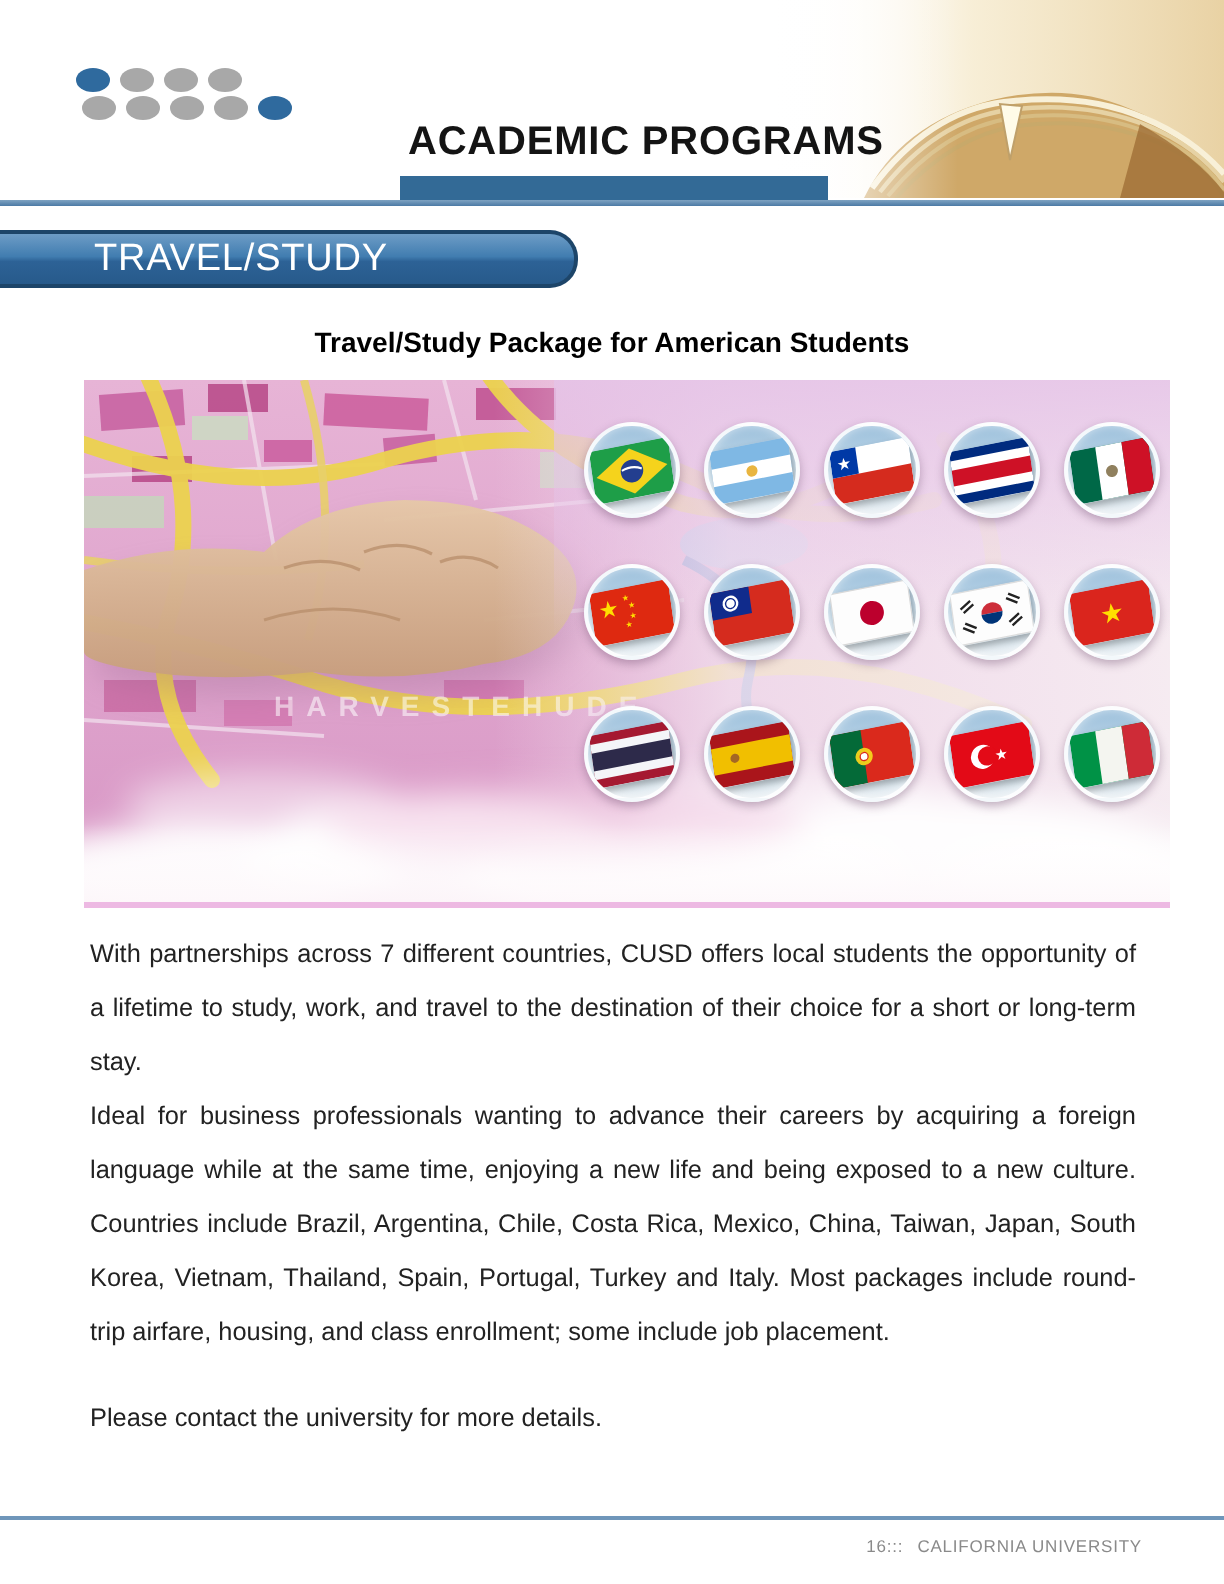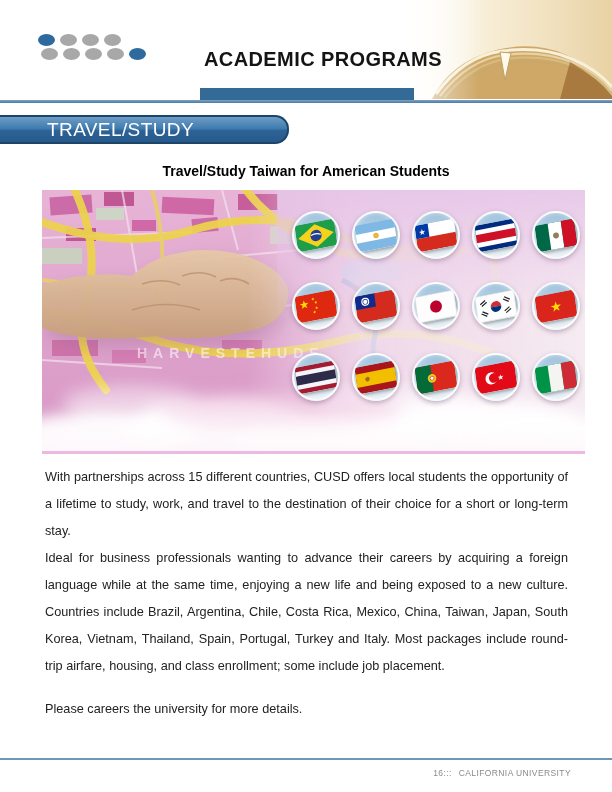--- a/index.html
+++ b/index.html
@@ -18,21 +18,21 @@
   }
   
   .book-art{position:absolute;top:0;right:0;width:228px;height:99px;}
   .book-art svg{display:block;width:100%;height:100%;}
   .dots-logo{position:absolute;left:38px;top:34px;}
   .dot-row{display:flex;gap:5px;}
   .dot-row + .dot-row{margin-top:2px;margin-left:3px;}
   .dot{width:17px;height:12px;border-radius:50%;background:var(--dot-gray);}
   .dot.blue{background:var(--dot-blue);}
   .header-title{
-    position:absolute;left:204px;top:48px;font-size:20px;font-weight:700;
+    position:absolute;left:204px;top:60px;font-size:20px;font-weight:700;
     letter-spacing:.4px;color:#141414;
   }
   .header-title-bar{
     position:absolute;left:200px;top:88px;width:214px;height:13px;
     background:var(--accent-blue);
   }
   .header-rule{
     position:absolute;left:0;top:100px;width:612px;height:3px;
     background:linear-gradient(#7fa3c2,#4c7aa5);
   }
@@ -134,21 +134,21 @@
         <span class="dot blue"></span>
       </div>
     </div>
 
   <div class="header-title">ACADEMIC PROGRAMS</div>
   <div class="header-title-bar"></div>
   <div class="header-rule"></div>
 
   <div class="banner">TRAVEL/STUDY PACKAGE</div>
 
-  <div class="content-heading">Travel/Study Taiwan for American Students</div>
+  <div class="content-heading">Travel/Study Package for American Students</div>
 
   <div class="hero">
     <svg class="map" viewBox="0 0 543 264" preserveAspectRatio="none">
       <defs>
         <linearGradient id="pinkBase" x1="0" y1="0" x2="0" y2="1">
           <stop offset="0" stop-color="#e7b4d6"></stop>
           <stop offset="1" stop-color="#d795c4"></stop>
         </linearGradient>
         <linearGradient id="skyFade" x1="0" y1="0" x2="1" y2="0">
           <stop offset="0" stop-color="#f3e4f0" stop-opacity="0"></stop>
@@ -359,23 +359,23 @@
           <svg class="flag" viewBox="0 0 60 40" width="40" height="27" xmlns="http://www.w3.org/2000/svg">
             <rect width="60" height="40" fill="#009246"></rect>
             <rect x="20" width="20" height="40" fill="#f4f5f0"></rect>
             <rect x="40" width="20" height="40" fill="#ce2b37"></rect>
           </svg>
         </div>
       </div>
   </div>
 
   <div class="body-text">
-    <p>With partnerships across 15 different countries, CUSD offers local students the opportunity of a lifetime to study, work, and travel to the destination of their choice for a short or long-term stay.</p>
+    <p>With partnerships across 7 different countries, CUSD offers local students the opportunity of a lifetime to study, work, and travel to the destination of their choice for a short or long-term stay.</p>
     <p>Ideal for business professionals wanting to advance their careers by acquiring a foreign language while at the same time, enjoying a new life and being exposed to a new culture.  Countries include Brazil, Argentina, Chile, Costa Rica, Mexico, China, Taiwan, Japan, South Korea, Vietnam, Thailand, Spain, Portugal, Turkey and Italy.  Most packages include round-trip airfare, housing, and class enrollment; some include job placement.</p>
-    <p class="closing">Please careers the university for more details.</p>
+    <p class="closing">Please contact the university for more details.</p>
   </div>
 
   <div class="footer-rule"></div>
   <div class="footer-text">
     <span>16</span><span class="sep">:::</span><span>CALIFORNIA UNIVERSITY</span>
   </div>
 
 </div>
 
 </body></html>

